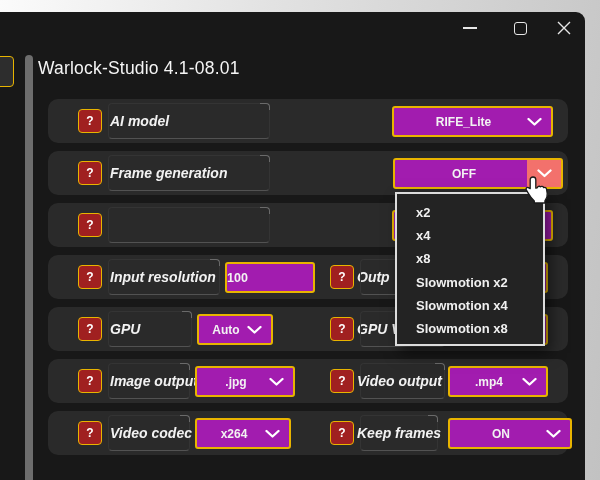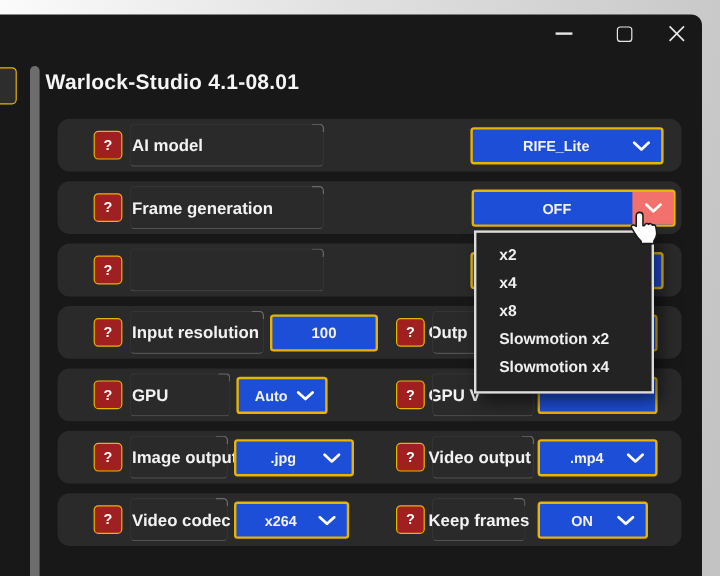--- a/index.html
+++ b/index.html
@@ -15,58 +15,58 @@
   
   .tb-btn { position: absolute; width: 26px; height: 22px; top: 17px; background: transparent;
             border: none; display: flex; align-items: center; justify-content: center; }
   .min-glyph { width: 14px; height: 2px; background: #e6e6e6; }
   .max-glyph { width: 13px; height: 13px; border: 1.5px solid #e6e6e6; border-radius: 3px; }
   
   .partial-box { position: absolute; left: -8px; top: 56px; width: 22px; height: 31px;
                  background: #2d2d2d; border: 1.5px solid #e8b400; border-radius: 4px; }
   .scrollbar { position: absolute; left: 25px; top: 55px; width: 8px; height: 425px;
                background: #6d6d6d; border-radius: 5px 5px 0 0; }
-  .app-title { position: absolute; left: 38px; top: 58px; font-size: 17.5px; font-weight: 700;
+  .app-title { position: absolute; left: 38px; top: 58px; font-size: 17.5px; font-weight: 400;
                color: #f5f5f5; letter-spacing: .2px; }
   
   .row { position: absolute; left: 48px; width: 520px; height: 44px;
          background: #2a2a2a; border-radius: 10px; }
   .help { position: absolute; top: 10px; width: 24px; height: 24px; background: #a02020;
           border: 1.5px solid #e8b400; border-radius: 4px; color: #fff; font-weight: 700;
           font-size: 12px; line-height: 20px; text-align: center; cursor: pointer;
           font-family: "Liberation Sans", sans-serif; }
   .help.h1 { left: 30px; }
   .help.h2 { left: 282px; }
   .rlabel { position: absolute; top: 0; height: 44px; line-height: 44px; font-size: 14px;
-            font-weight: 700; color: #f2f2f2; white-space: nowrap; }
+            font-weight: 700; color: #f2f2f2; white-space: nowrap; font-style: italic; }
   .rlabel.l1 { left: 62px; }
   .rlabel.l2 { left: 309px; }
   .ul { position: absolute; top: 4px; height: 36px; border: 1px solid #343434;
         border-bottom-color: #525252; border-radius: 4px; }
   .ul::after { content: ""; position: absolute; top: -1px; right: -1px; width: 9px; height: 6px;
                border-top: 1px solid #6a6a6a; border-right: 1px solid #6a6a6a;
                border-top-right-radius: 4px; }
   .combo, .numbox {
-    position: absolute; top: 7px; height: 31px; background: #1d4ed8;
+    position: absolute; top: 7px; height: 31px; background: #a21caf;
     border: 2px solid #e8b400; border-radius: 3px; display: flex; align-items: center;
     color: #f2f2f2; font-weight: 700; font-size: 12px;
   }
   .combo .cval { flex: 1; text-align: center; padding-left: 6px; padding-right: 24px; }
   .combo .chev { position: absolute; right: 9px; top: 50%; transform: translateY(-50%); display: block; }
   .combo.openbtn .cval { padding-right: 34px; text-align: center; }
   .combo.openbtn .arrowseg { position: absolute; right: 0; top: 0; bottom: 0; width: 34px;
       background: #f3716c; display: flex; align-items: center; justify-content: center; }
   .combo.openbtn .arrowseg .chev { position: static; transform: none; }
   .numbox { justify-content: center; }
   .numbox input { width: 100%; background: transparent; border: none; color: #f2f2f2;
-      font-weight: 700; font-size: 12.5px; text-align: center; outline: none;
+      font-weight: 700; font-size: 12.5px; outline: none;
       font-family: "Liberation Sans", sans-serif; }
   .under-menu { z-index: 1; }
   
-  .menu { position: absolute; left: 395px; top: 192px; width: 150px; height: 136px;
+  .menu { position: absolute; left: 395px; top: 192px; width: 150px; height: 154px;
           background: #232323; border: 2px solid #dcdcdc; z-index: 40;
           box-shadow: 5px 7px 14px rgba(0,0,0,.55); padding: 7px 0; }
   .menu .opt { height: 23.2px; line-height: 23.2px; padding-left: 19px; font-size: 13px;
                font-weight: 700; color: #f0f0f0; cursor: pointer; }
   .cursor { position: absolute; left: 524px; top: 175px; z-index: 100; pointer-events: none; }
 </style>
 </head>
 <body>
 
 <div class="screen">
@@ -185,32 +185,33 @@
     <span class="rlabel l1">Video codec</span>
     <div class="combo" style="left:147px;width:96px">
       <span class="cval">x264</span>
       <svg class="chev" width="15" height="9" viewBox="0 0 15 9">
         <path d="M1.5 1.5 L7.5 7 L13.5 1.5" stroke="#fff" stroke-width="2.3" fill="none" stroke-linecap="round" stroke-linejoin="round"></path>
       </svg>
     </div>
     <button class="help h2">?</button>
     <div class="ul" style="left:312px;width:78px"></div>
     <span class="rlabel l2">Keep frames</span>
-    <div class="combo" style="left:400px;width:92px">
+    <div class="combo" style="left:400px;width:124px">
       <span class="cval">ON</span>
       <svg class="chev" width="15" height="9" viewBox="0 0 15 9">
         <path d="M1.5 1.5 L7.5 7 L13.5 1.5" stroke="#fff" stroke-width="2.3" fill="none" stroke-linecap="round" stroke-linejoin="round"></path>
       </svg>
     </div>
   </div>
 
   <div class="menu">
     <div class="opt">x2</div>
     <div class="opt">x4</div>
     <div class="opt">x8</div>
     <div class="opt">Slowmotion x2</div>
     <div class="opt">Slowmotion x4</div>
+    <div class="opt">Slowmotion x8</div>
   </div>
 
   <svg class="cursor" width="26" height="30" viewBox="0 0 26 30">
     <path d="M9 2 C10.7 2 11.8 3.1 11.8 4.8 L11.8 13.2 L13.2 12.9 C13.5 11.2 15.4 10.7 16.4 11.9 C17.3 11 19.2 11.3 19.7 12.7 C20.7 12 22.3 12.6 22.5 14 L23.2 18.3 C23.6 21.2 22.6 23.4 20.9 25.8 L20.9 28 L10.3 28 L10.3 26 C8.2 24 5.8 20.9 4.5 18.6 L2.3 14.9 C1.5 13.6 2.8 12 4.3 12.6 L6.2 13.6 L6.2 4.8 C6.2 3.1 7.3 2 9 2 Z" fill="#ffffff" stroke="#1a1a1a" stroke-width="1.3" stroke-linejoin="round"></path>
   </svg>
 </div>
 
 </body></html>

